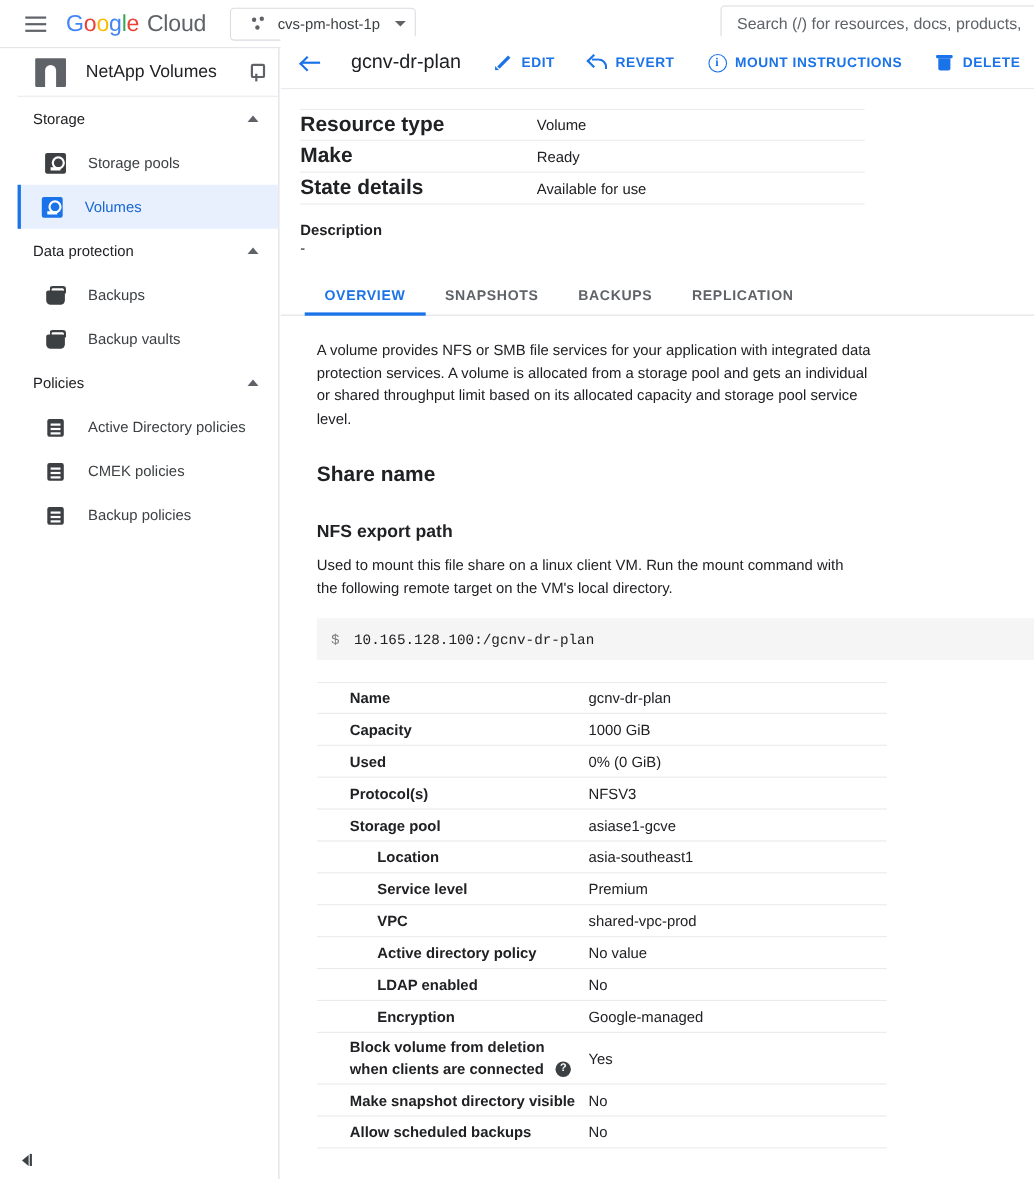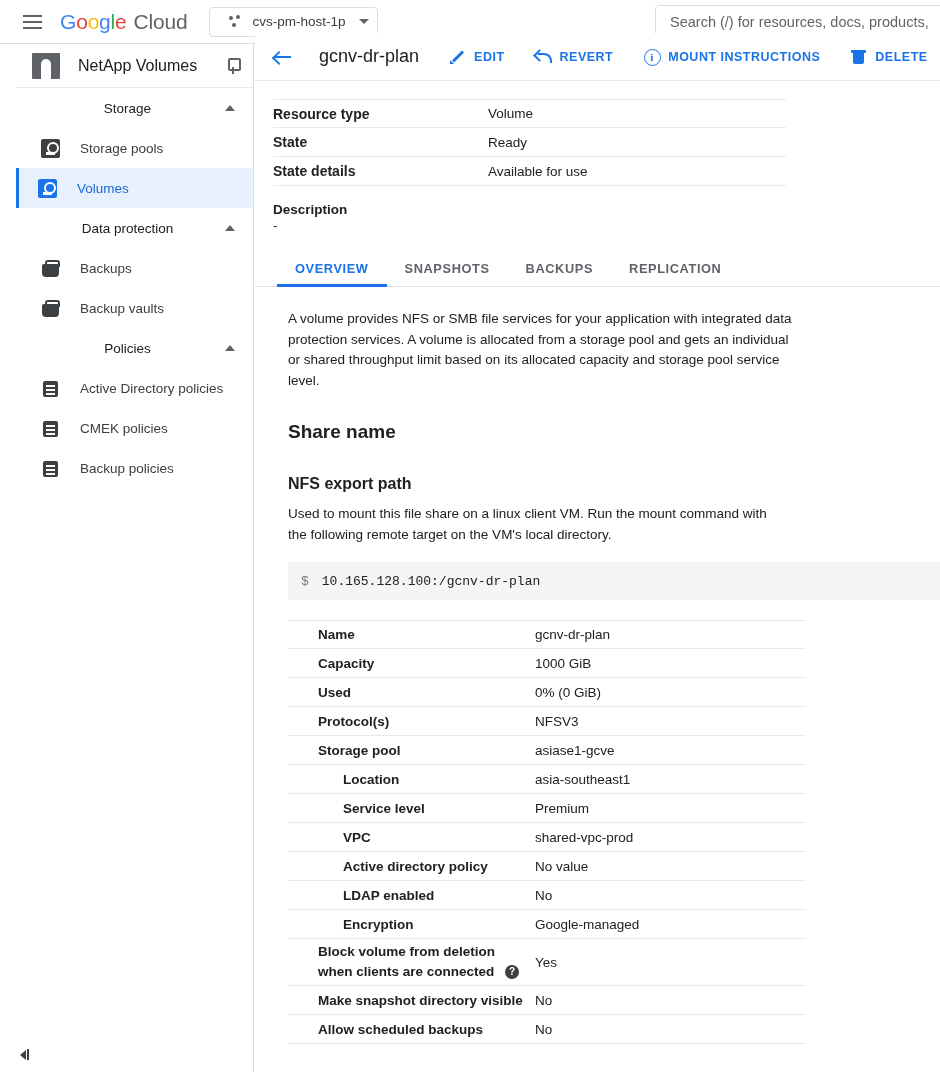--- a/index.html
+++ b/index.html
@@ -126,21 +126,21 @@
   }
   .pin-icon::after {
     content: ""; position: absolute; left: 8.5px; top: 11px;
     width: 2px; height: 7px; background: #5f6368;
   }
 
   .sb-group {
     height: 40px; display: flex; align-items: center;
     padding: 0 18px 0 14px; cursor: pointer;
   }
-  .sb-group .lbl { font-size: 13.5px; color: #202124; flex: 1; text-align: center; }
+  .sb-group .lbl { font-size: 13.5px; color: #202124; flex: 1; }
   .caret-up {
     width: 0; height: 0;
     border-left: 5px solid transparent;
     border-right: 5px solid transparent;
     border-bottom: 6px solid #5f6368;
   }
 
   .sb-item {
     height: 40px; display: flex; align-items: center;
     padding-left: 22px; cursor: pointer;
@@ -287,21 +287,21 @@
   }
 
   
   .info-table { margin: 18px 18px 0 18px; width: 513px; }
   .irow {
     display: flex; align-items: center;
     height: 29px;
     border-bottom: 1px solid #e8eaed;
   }
   .irow:first-child { border-top: 1px solid #e8eaed; }
-  .irow .k { width: 215px; font-size: 14px; font-weight: bold; color: #202124; }
+  .irow .k { width: 215px; font-size: 19px; font-weight: bold; color: #202124; }
   .irow .v { font-size: 13.5px; color: #202124; }
 
   .desc-block { margin: 16px 0 0 18px; }
   .desc-label { font-size: 13.5px; font-weight: bold; color: #202124; }
   .desc-value { font-size: 13.5px; color: #202124; margin-top: 2px; line-height: 14px; }
 
   
   .tabs {
     margin-top: 20px;
     height: 34px;
@@ -488,21 +488,21 @@
       <span class="lab">DELETE</span>
     </div>
   </div>
 
   <div class="info-table">
     <div class="irow">
       <span class="k">Resource type</span>
       <span class="v">Volume</span>
     </div>
     <div class="irow">
-      <span class="k">State</span>
+      <span class="k">Make</span>
       <span class="v">Ready</span>
     </div>
     <div class="irow">
       <span class="k">State details</span>
       <span class="v">Available for use</span>
     </div>
   </div>
 
   <div class="desc-block">
     <div class="desc-label">Description</div>

